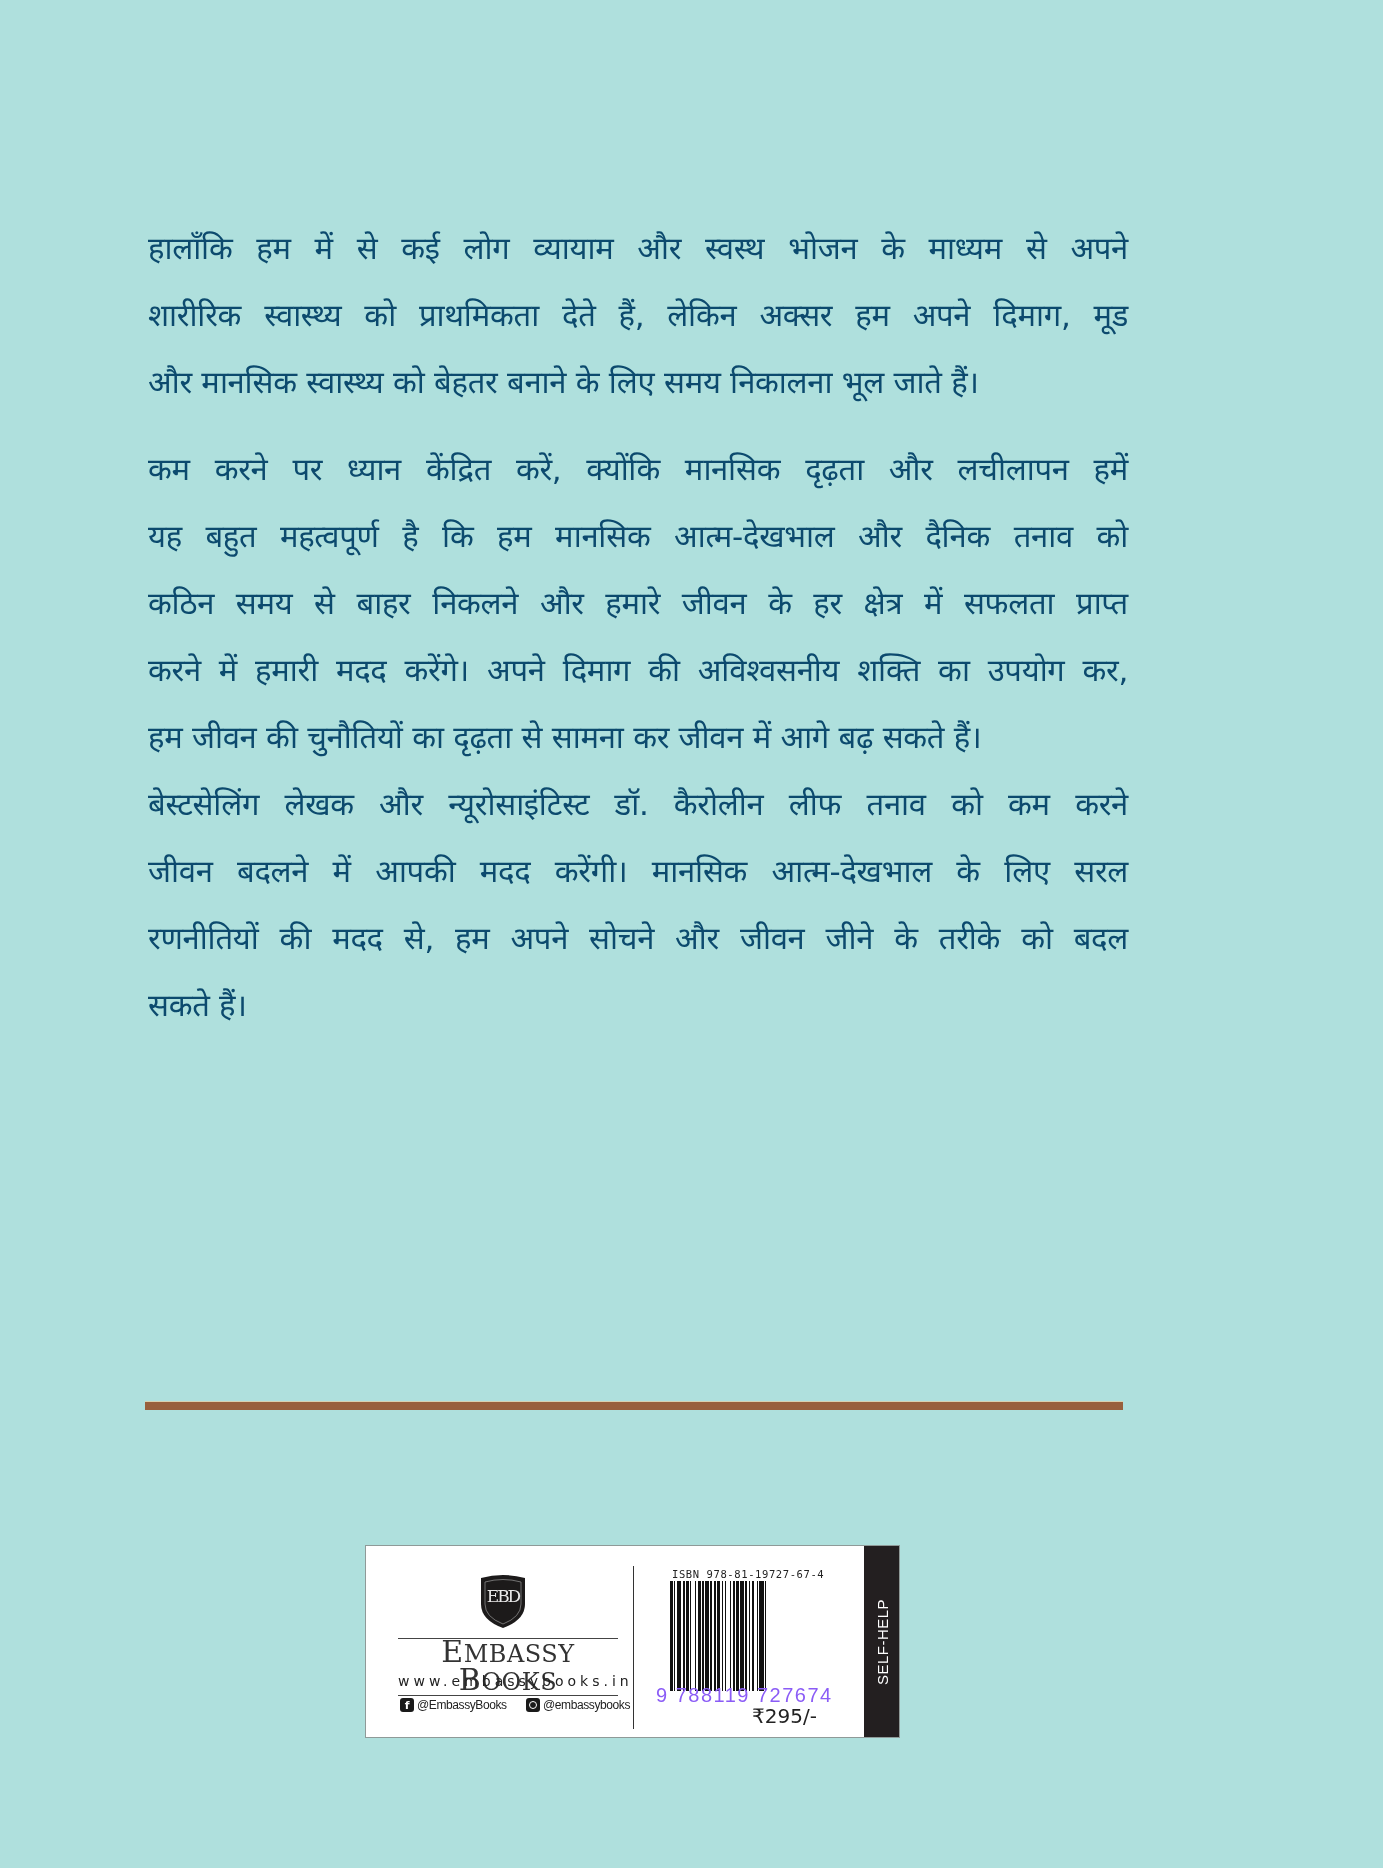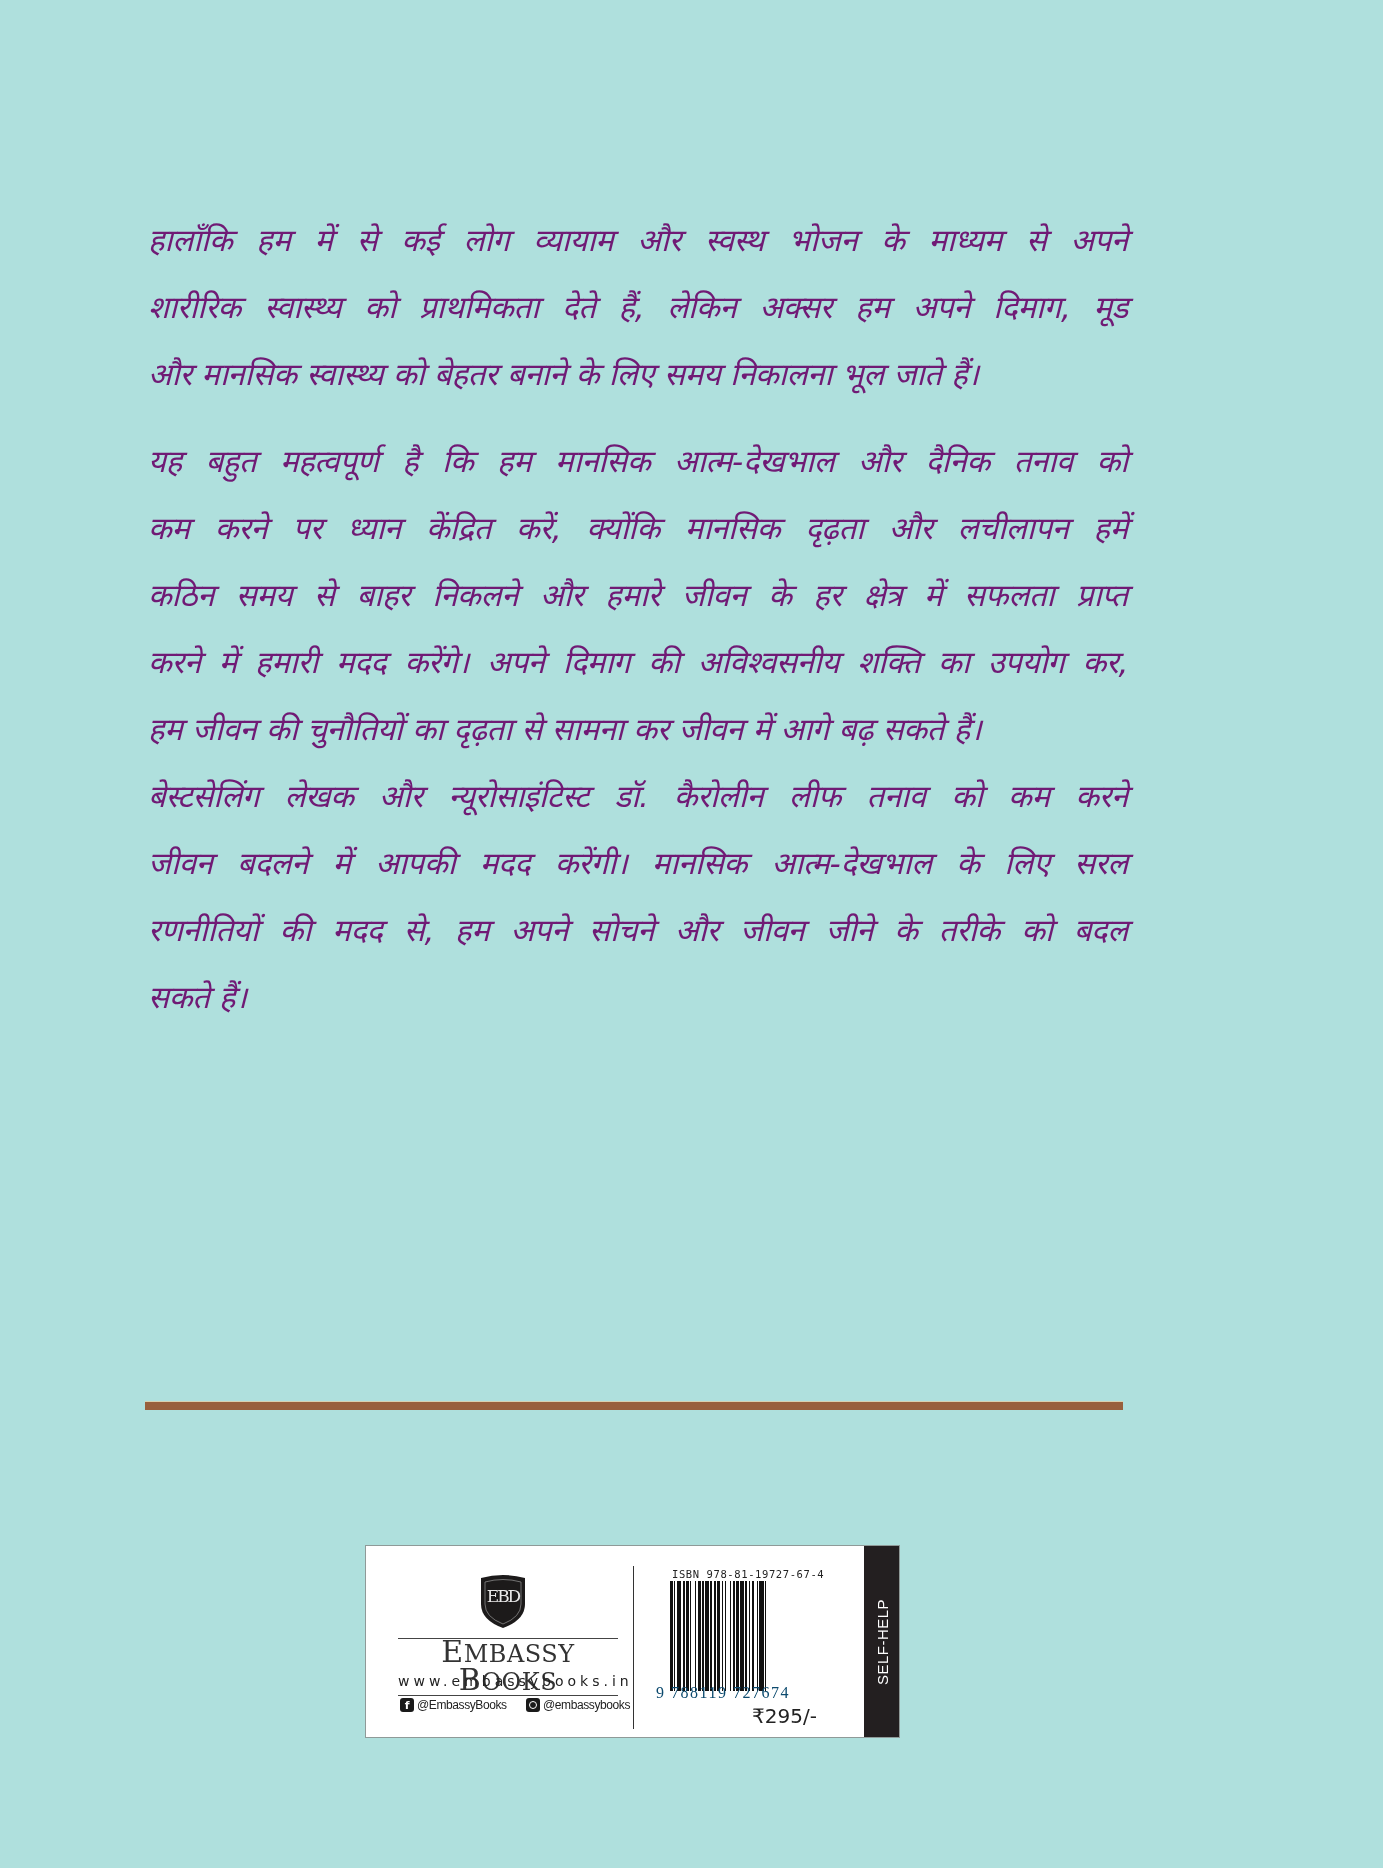--- a/index.html
+++ b/index.html
@@ -3,23 +3,22 @@
 <meta charset="utf-8">
 <style>
   html, body { margin: 0; padding: 0; }
   body {
     width: 1383px; height: 1868px;
     background: #afe0dd;
     position: relative; overflow: hidden;
     font-family: "DejaVu Serif", "Liberation Serif", serif;
   }
   .blurb {
-    position: absolute; left: 148px; top: 212px; width: 980px;
-    color: #701a75;
-    font-style: italic;
+    position: absolute; left: 148px; top: 220px; width: 980px;
+    color: #0c4a6e;
   }
   .line {
     height: 67px; line-height: 56px;
     font-family: "DejaVu Sans", "Liberation Sans", sans-serif;
     font-size: 31px;
     white-space: nowrap;
     text-align: justify; text-align-last: justify;
     letter-spacing: -0.3px;
   }
   .line.last { text-align-last: left; }
@@ -88,22 +87,22 @@
     font-family: "DejaVu Sans Mono", "Liberation Mono", monospace;
     font-size: 10.5px; color: #222; letter-spacing: 0.6px;
   }
   .bars {
     position: absolute; left: 28px; top: 35px; width: 145px; height: 110px;
     display: flex; align-items: stretch;
   }
   .bars span { display: block; background: #111; height: 100%; }
   .ean {
     position: absolute; left: 14px; top: 138px;
-    font-family: Liberation Serif, serif;
-    font-size: 16px; color: #0c4a6e; letter-spacing: 1.5px;
+    font-family: Liberation Sans, sans-serif;
+    font-size: 20px; color: #8b5cf6; letter-spacing: 1.5px;
     background: transparent;
   }
   .price {
     position: absolute; left: 110px; top: 158px;
     font-family: "DejaVu Sans", "Liberation Sans", sans-serif;
     font-size: 20px; color: #222;
   }
   .genre-strip {
     position: absolute; right: 0; top: 0; width: 35px; height: 100%;
     background: #231f20;
@@ -124,22 +123,22 @@
   <div>
     <div class="line">हालाँकि हम में से कई लोग व्यायाम और स्वस्थ भोजन के माध्यम से अपने</div>
     <div class="line">शारीरिक स्वास्थ्य को प्राथमिकता देते हैं, लेकिन अक्सर हम अपने दिमाग, मूड</div>
     <div class="line last">और मानसिक स्वास्थ्य को बेहतर बनाने के लिए समय निकालना भूल जाते हैं।</div>
   </div>
   <div class="para-gap"></div>
 
   <div class="para-gap"></div>
 
   <div>
+    <div class="line">कम करने पर ध्यान केंद्रित करें, क्योंकि मानसिक दृढ़ता और लचीलापन हमें</div>
     <div class="line">यह बहुत महत्वपूर्ण है कि हम मानसिक आत्म-देखभाल और दैनिक तनाव को</div>
-    <div class="line">कम करने पर ध्यान केंद्रित करें, क्योंकि मानसिक दृढ़ता और लचीलापन हमें</div>
     <div class="line">कठिन समय से बाहर निकलने और हमारे जीवन के हर क्षेत्र में सफलता प्राप्त</div>
     <div class="line">करने में हमारी मदद करेंगे। अपने दिमाग की अविश्वसनीय शक्ति का उपयोग कर,</div>
     <div class="line last">हम जीवन की चुनौतियों का दृढ़ता से सामना कर जीवन में आगे बढ़ सकते हैं।</div>
     <div class="line">बेस्टसेलिंग लेखक और न्यूरोसाइंटिस्ट डॉ. कैरोलीन लीफ तनाव को कम करने</div>
     <div class="line">जीवन बदलने में आपकी मदद करेंगी। मानसिक आत्म-देखभाल के लिए सरल</div>
     <div class="line">रणनीतियों की मदद से, हम अपने सोचने और जीवन जीने के तरीके को बदल</div>
     <div class="line last">सकते हैं।</div>
   </div>
 </div>
 

